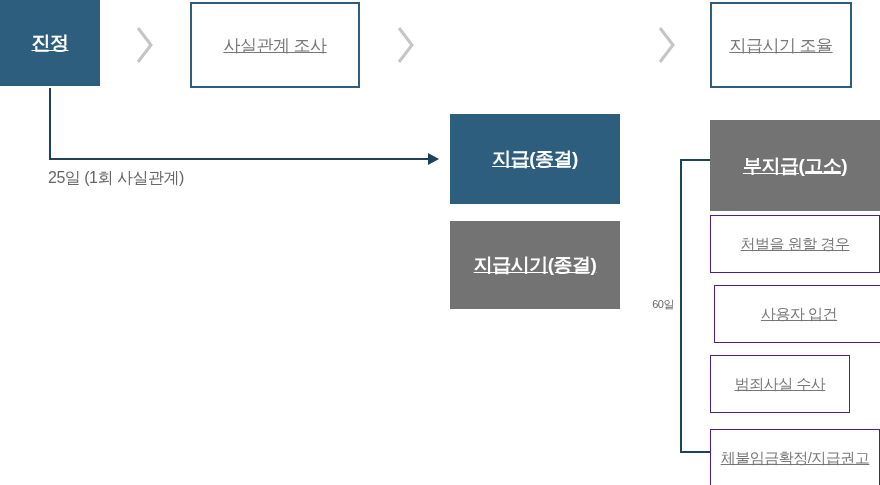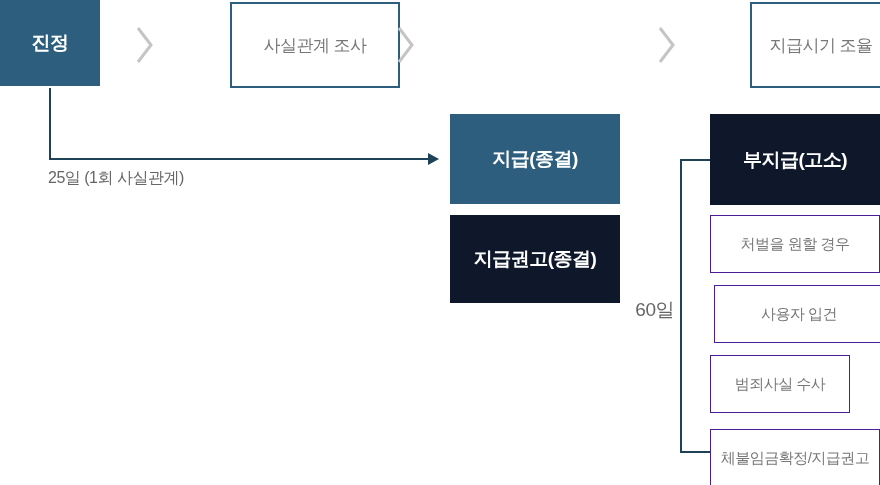--- a/index.html
+++ b/index.html
@@ -12,24 +12,25 @@
     overflow: hidden;
   }
   .box {
     position: absolute;
     display: flex;
     align-items: center;
     justify-content: center;
     text-align: right;
     box-sizing: border-box;
     letter-spacing: -0.5px;
+    text-decoration: underline;
   }
   .filled-steel { background: #2E5E7D; color: #ffffff; font-weight: bold; font-size: 19px; }
-  .filled-navy  { background: #0f172a; color: #ffffff; font-weight: bold; font-size: 19px; }
-  .outlined-blue { background: #ffffff; border: 2px solid #2E5E7D; color: #777777; font-size: 17px; margin-left: 40px; }
+  .filled-navy  { background: #737373; color: #ffffff; font-weight: bold; font-size: 19px; margin-top: 6px; }
+  .outlined-blue { background: #ffffff; border: 2px solid #2E5E7D; color: #777777; font-size: 17px; }
   .outlined-gray { background: #ffffff; border: 1px solid #4c1d95; color: #777777; font-size: 15px; }
   .annotation {
     position: absolute;
     color: #666666;
     font-size: 16px;
     letter-spacing: -0.5px;
     white-space: nowrap;
   }
   .chevron { position: absolute; width: 18px; height: 38px; }
   .connectors { position: absolute; left: 0; top: 0; width: 880px; height: 485px; pointer-events: none; }
@@ -70,28 +71,28 @@
     <span>지급시기 조율</span>
   </div>
 
   <div class="annotation" style="left:48px; top:168px">25일 (1회 사실관계)</div>
 
   <div class="box filled-steel" style="left:450px; top:114px; width:170px; height:90px">
     <span>지급(종결)</span>
   </div>
 
   <div class="box filled-navy" style="left:450px; top:215px; width:170px; height:88px">
-    <span>지급권고(종결)</span>
+    <span>지급시기(종결)</span>
   </div>
 
   <div class="box filled-navy" style="left:710px; top:114px; width:170px; height:91px">
     <span>부지급(고소)</span>
   </div>
 
-  <div class="annotation" style="left:634px; top:297px; width:40px; text-align:right; font-size:19px">60일</div>
+  <div class="annotation" style="left:634px; top:297px; width:40px; text-align:right; font-size:11px">60일</div>
 
   <div class="box outlined-gray" style="left:710px; top:215px; width:170px; height:58px">
     <span>처벌을 원할 경우</span>
   </div>
 
   <div class="box outlined-gray" style="left:714px; top:285px; width:170px; height:58px">
     <span>사용자 입건</span>
   </div>
 
   <div class="box outlined-gray" style="left:710px; top:355px; width:140px; height:58px">

